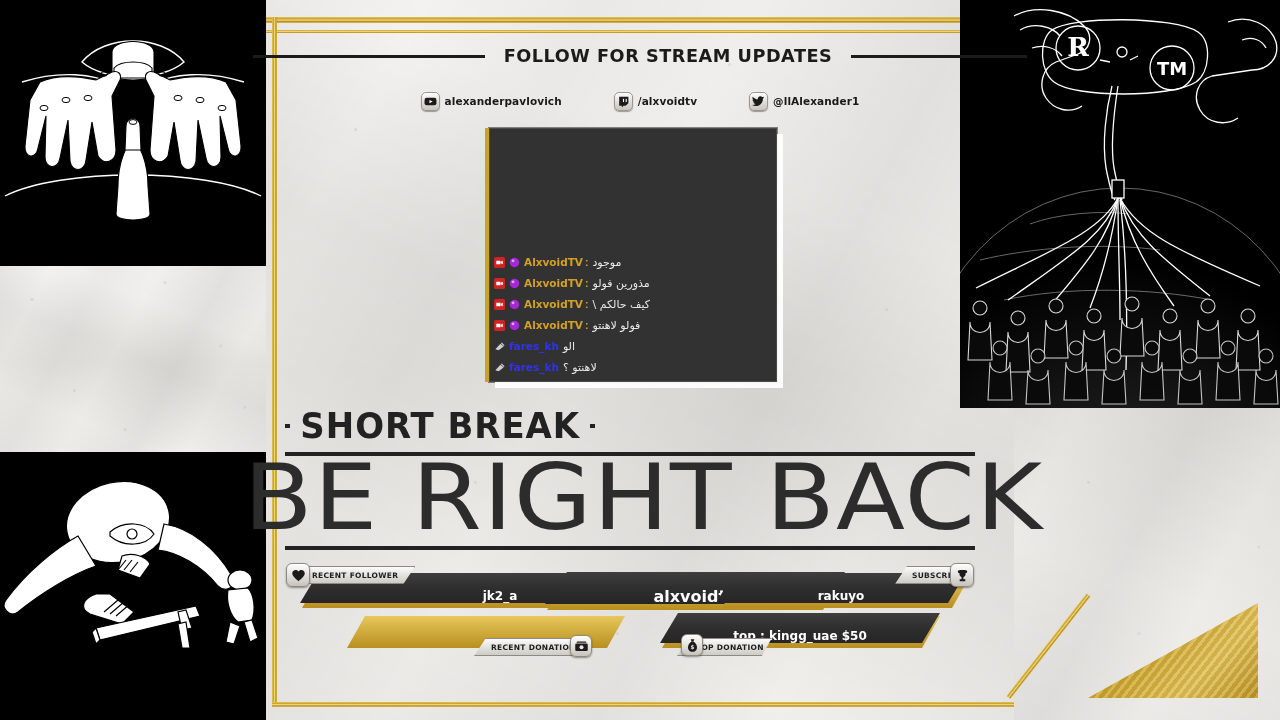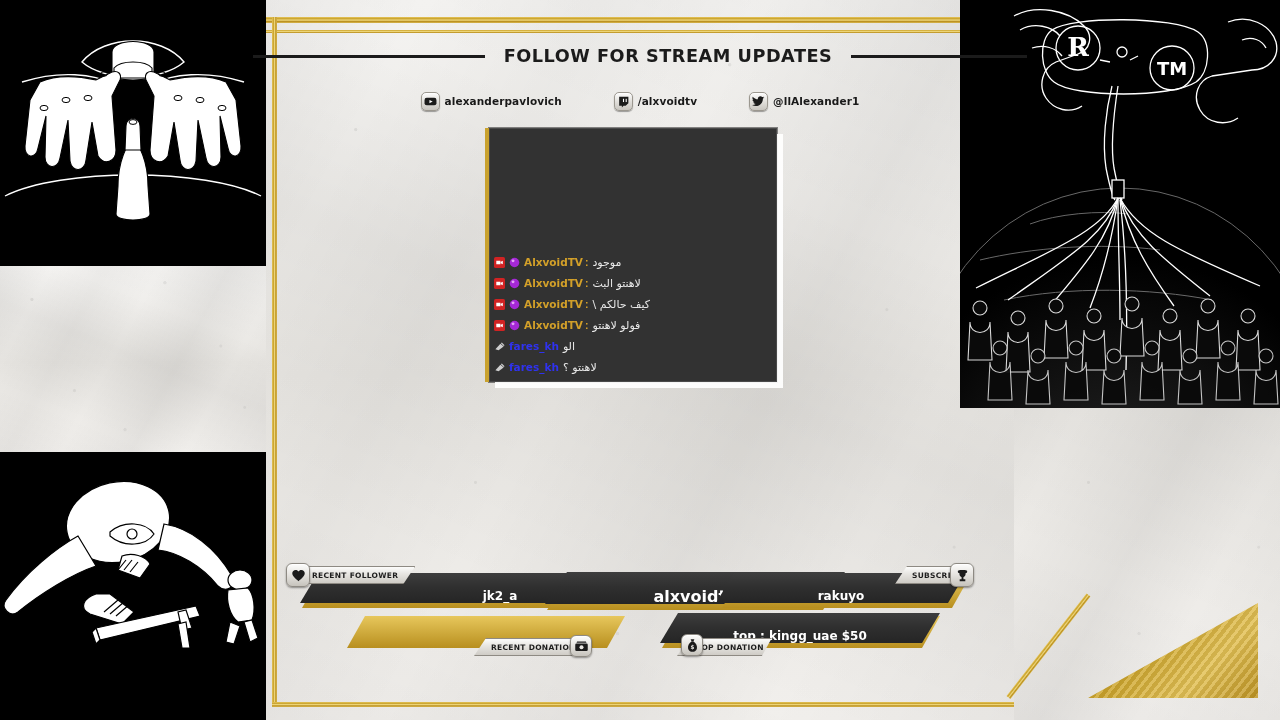--- a/index.html
+++ b/index.html
@@ -468,21 +468,21 @@
             </svg>
         </span>
         <span class="badge">
           <svg viewBox="0 0 12 12">
               <circle cx="6" cy="6" r="5.2" fill="#a528d6"></circle>
               <circle cx="4.4" cy="4.2" r="1.6" fill="#e6a4f7"></circle>
             </svg>
         </span>
         <span class="chat-user mod">AlxvoidTV</span>
         <span class="chat-colon">:</span>
-        <span class="chat-msg">لاهنتو البث</span>
+        <span class="chat-msg">مذورين فولو</span>
       </div>
 
       <div class="chat-line">
         <span class="badge">
           <svg viewBox="0 0 12 12">
               <rect width="12" height="12" rx="2" fill="#d12323"></rect>
               <path d="M2.5 4 H7 V8 H2.5 Z M7.4 5.2 L9.6 4 V8 L7.4 6.8 Z" fill="#fff"></path>
             </svg>
         </span>
         <span class="badge">
@@ -532,20 +532,30 @@
               <path d="M8 2 L11 5" stroke="#cfcfcf" stroke-width="1.4"></path>
             </svg>
         </span>
         <span class="chat-user viewer">fares_kh</span>
         <span class="chat-msg">لاهنتو ؟</span>
       </div>
 
     </div>
   </div>
 
+  <div id="title-block">
+    <div id="short-row">
+      <div class="tl-rule" id="short-rule-l"></div>
+      <div id="short-break">SHORT BREAK</div>
+      <div class="tl-rule" id="short-rule-r"></div>
+    </div>
+    <div id="rule-under-short"></div>
+    <div id="brb">BE RIGHT BACK</div>
+    <div id="rule-under-brb"></div>
+  </div>
 
   <div class="gold-underlay" style="left:302px; top:576px; width:398px; clip-path:polygon(18px 0,100% 0,calc(100% - 18px) 100%,0 100%);"></div>
   <div class="bar" id="bar-follower">
     <div class="bar-text">jk2_a</div>
   </div>
 
   <div class="gold-underlay" style="left:547px; top:576px; width:298px; height:34px; clip-path:polygon(22px 0,100% 0,calc(100% - 22px) 100%,0 100%);"></div>
   <div class="bar" id="bar-name">
     <div class="bar-text">alxvoidtv</div>
   </div>

